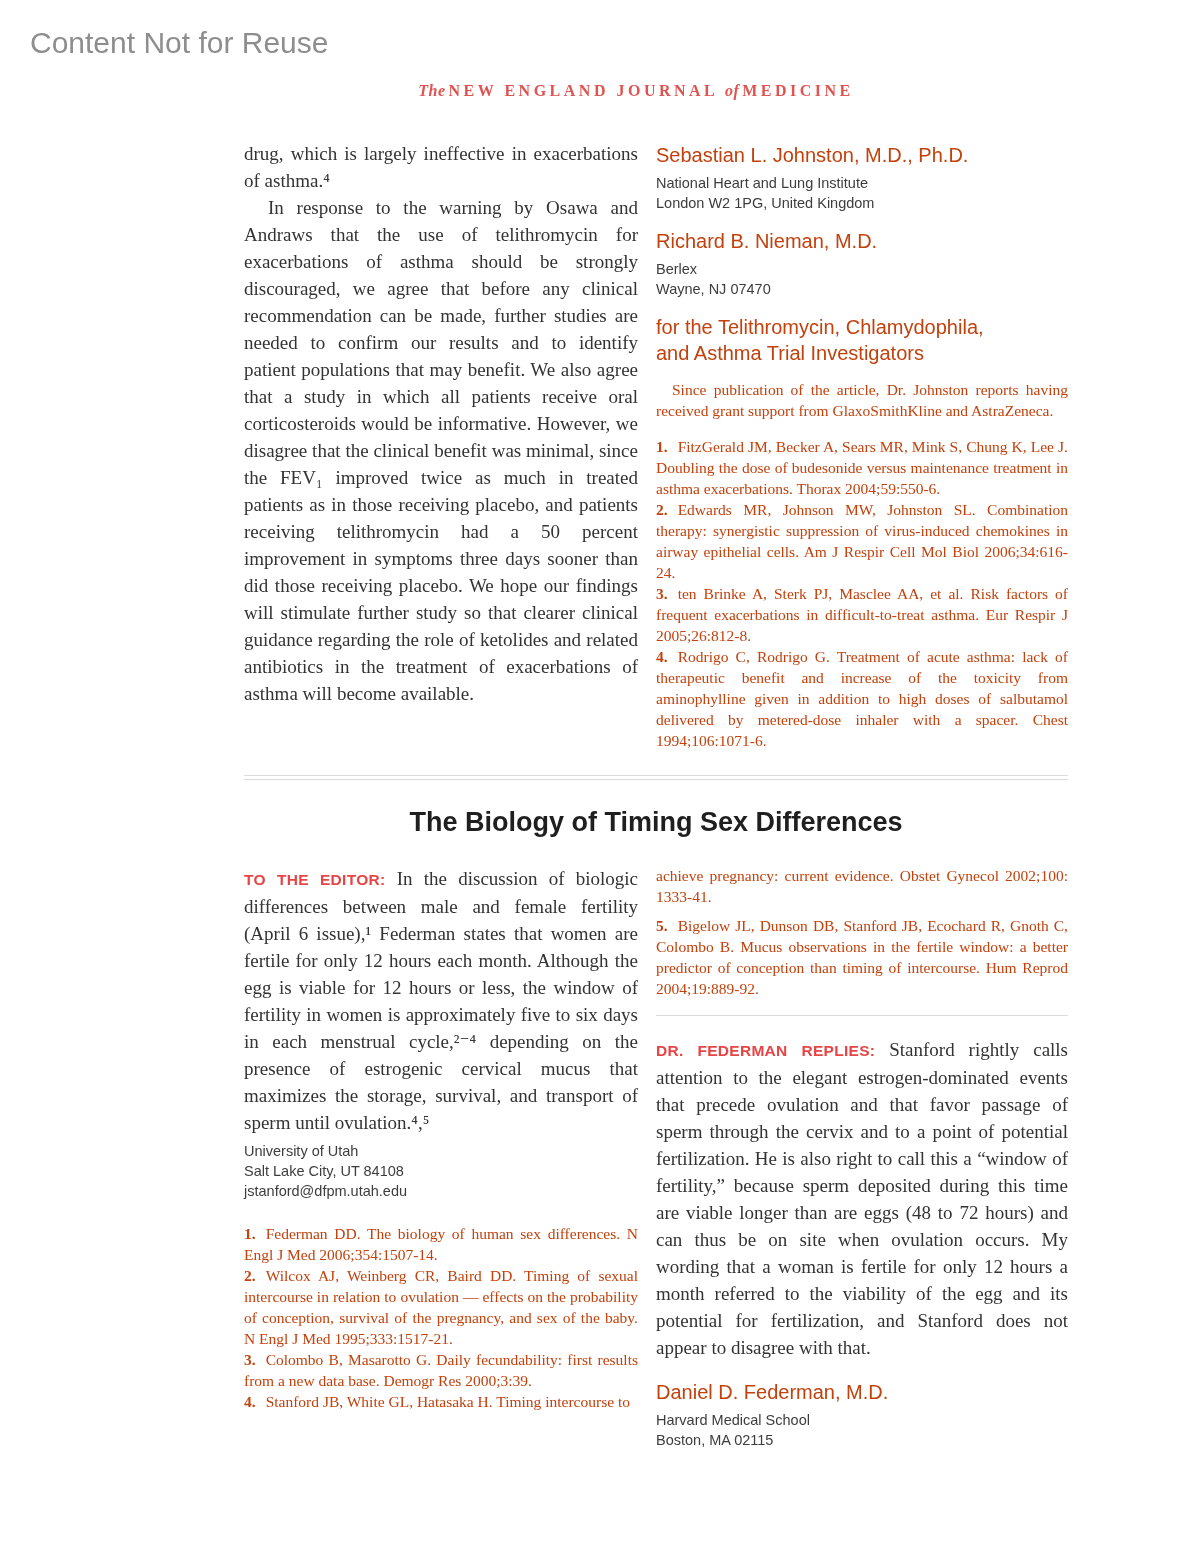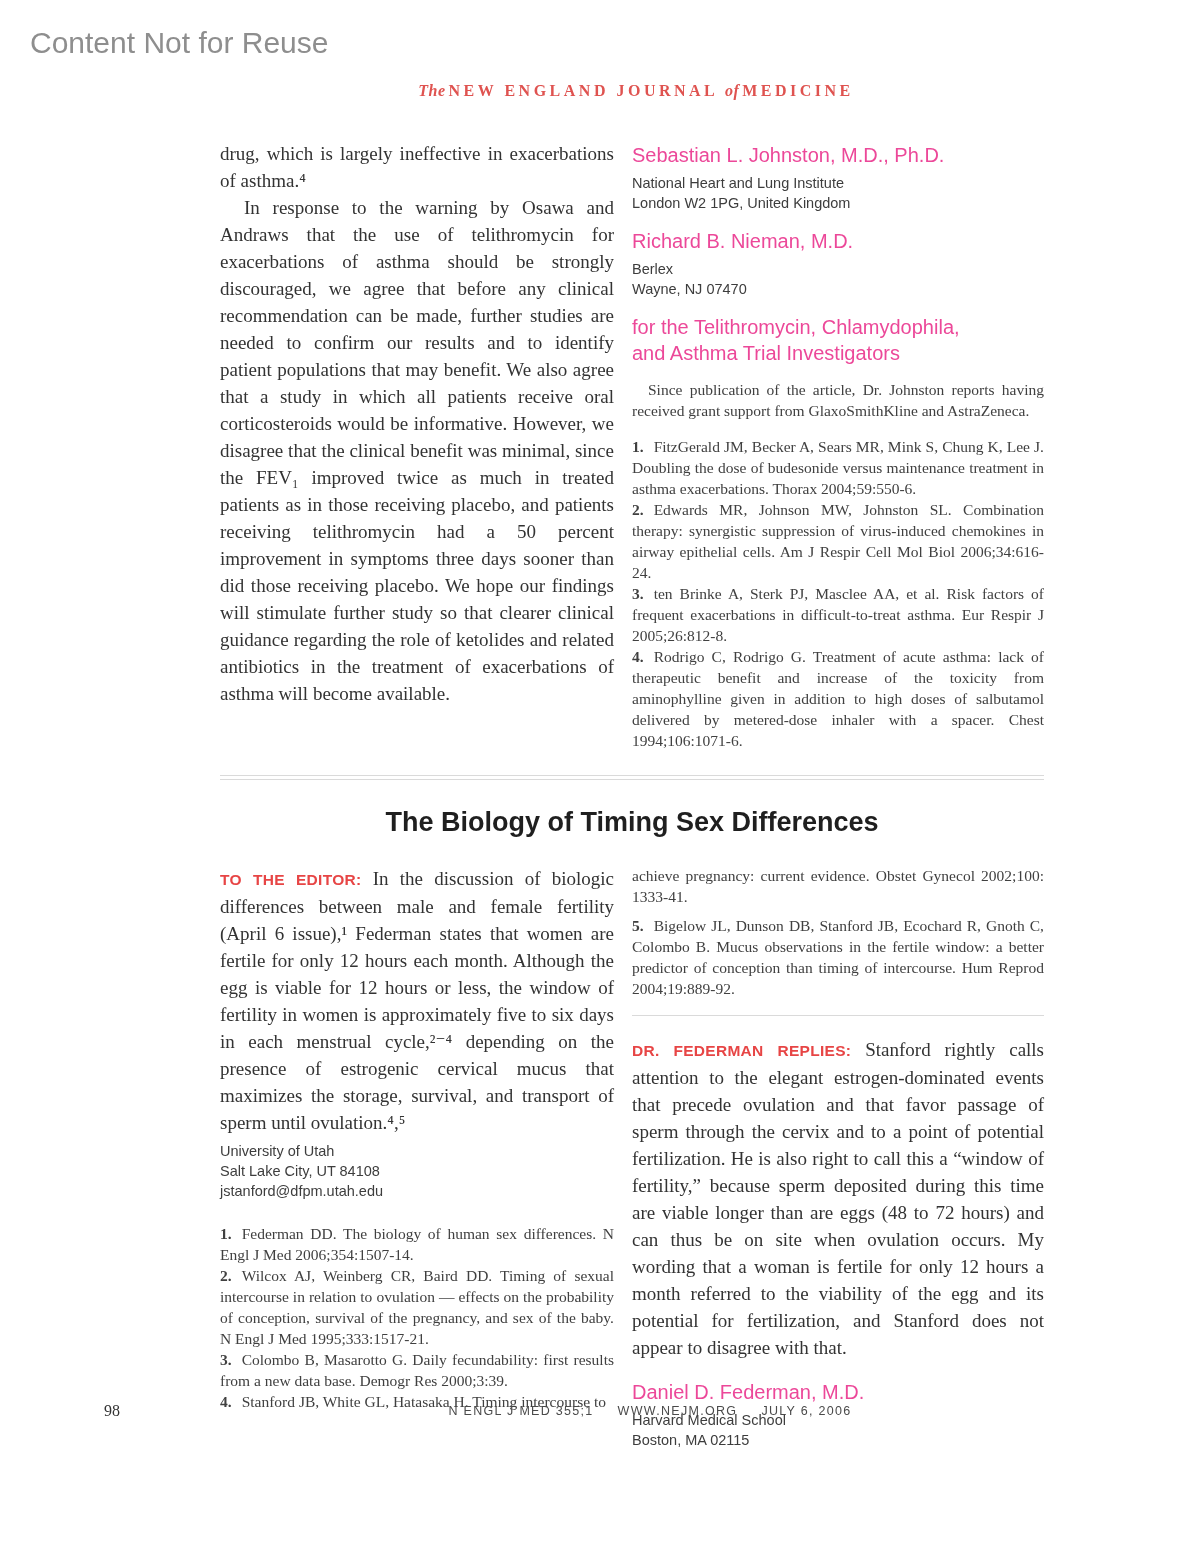--- a/index.html
+++ b/index.html
@@ -31,57 +31,57 @@
     white-space: nowrap;
   }
   .masthead .lc {
     font-style: italic;
     font-weight: 600;
     letter-spacing: 0.5px;
     margin-right: 3px;
   }
   .content {
     position: absolute;
-    top: 140px; left: 220px; width: 824px;
+    top: 140px; left: 244px; width: 824px;
   }
   .cols {
     display: grid;
     grid-template-columns: 394px 1fr;
     column-gap: 18px;
     align-items: start;
   }
   .body-par {
     font-size: 19px;
     line-height: 27px;
     color: #333333;
     text-align: justify;
   }
   .body-par.indent { text-indent: 24px; }
   .author-name {
     font-family: "Liberation Sans", sans-serif;
     font-size: 20px;
     line-height: 26px;
     font-weight: 400;
-    color: #ec4899;
+    color: #c2410c;
     white-space: pre-line;
     margin-top: 15px;
   }
   .author-name.first { margin-top: 2px; }
   .affil {
     font-family: "Liberation Sans", sans-serif;
     font-size: 14.5px;
     line-height: 20px;
     color: #3d3d3d;
     white-space: pre-line;
     margin-top: 5px;
   }
   .small-serif {
     font-size: 15.5px;
     line-height: 21px;
-    color: #404040;
+    color: #c2410c;
     text-align: justify;
   }
   .disclosure { margin-top: 13px; text-indent: 16px; }
   .refs { margin-top: 15px; }
   .ref-num { font-weight: 700; padding-right: 10px; }
   .divider-double {
     margin-top: 24px;
     height: 5px;
     border-top: 1px solid #dadada;
     border-bottom: 1px solid #dadada;
@@ -191,18 +191,14 @@
         <p class="body-par"><span class="red-label">DR. FEDERMAN REPLIES:</span>
           <span>Stanford rightly calls attention to the elegant estrogen-dominated events that precede ovulation and that favor passage of sperm through the cervix and to a point of potential fertilization. He is also right to call this a “window of fertility,” because sperm deposited during this time are viable longer than are eggs (48 to 72 hours) and can thus be on site when ovulation occurs. My wording that a woman is fertile for only 12 hours a month referred to the viability of the egg and its potential for fertilization, and Stanford does not appear to disagree with that.</span></p>
         <div class="author-name" style="margin-top:18px;">Daniel D. Federman, M.D.</div>
         <div class="affil">Harvard Medical School
 Boston, MA 02115</div>
       </div>
     </div>
 
   </div>
 
-  <div class="footer">
-    <span class="pagenum">98</span>
-    <div class="journal-line"><span>N ENGL J MED 355;1</span><span>WWW.NEJM.ORG</span><span>JULY 6, 2006</span></div>
-  </div>
 
 </div>
 
 </body></html>

